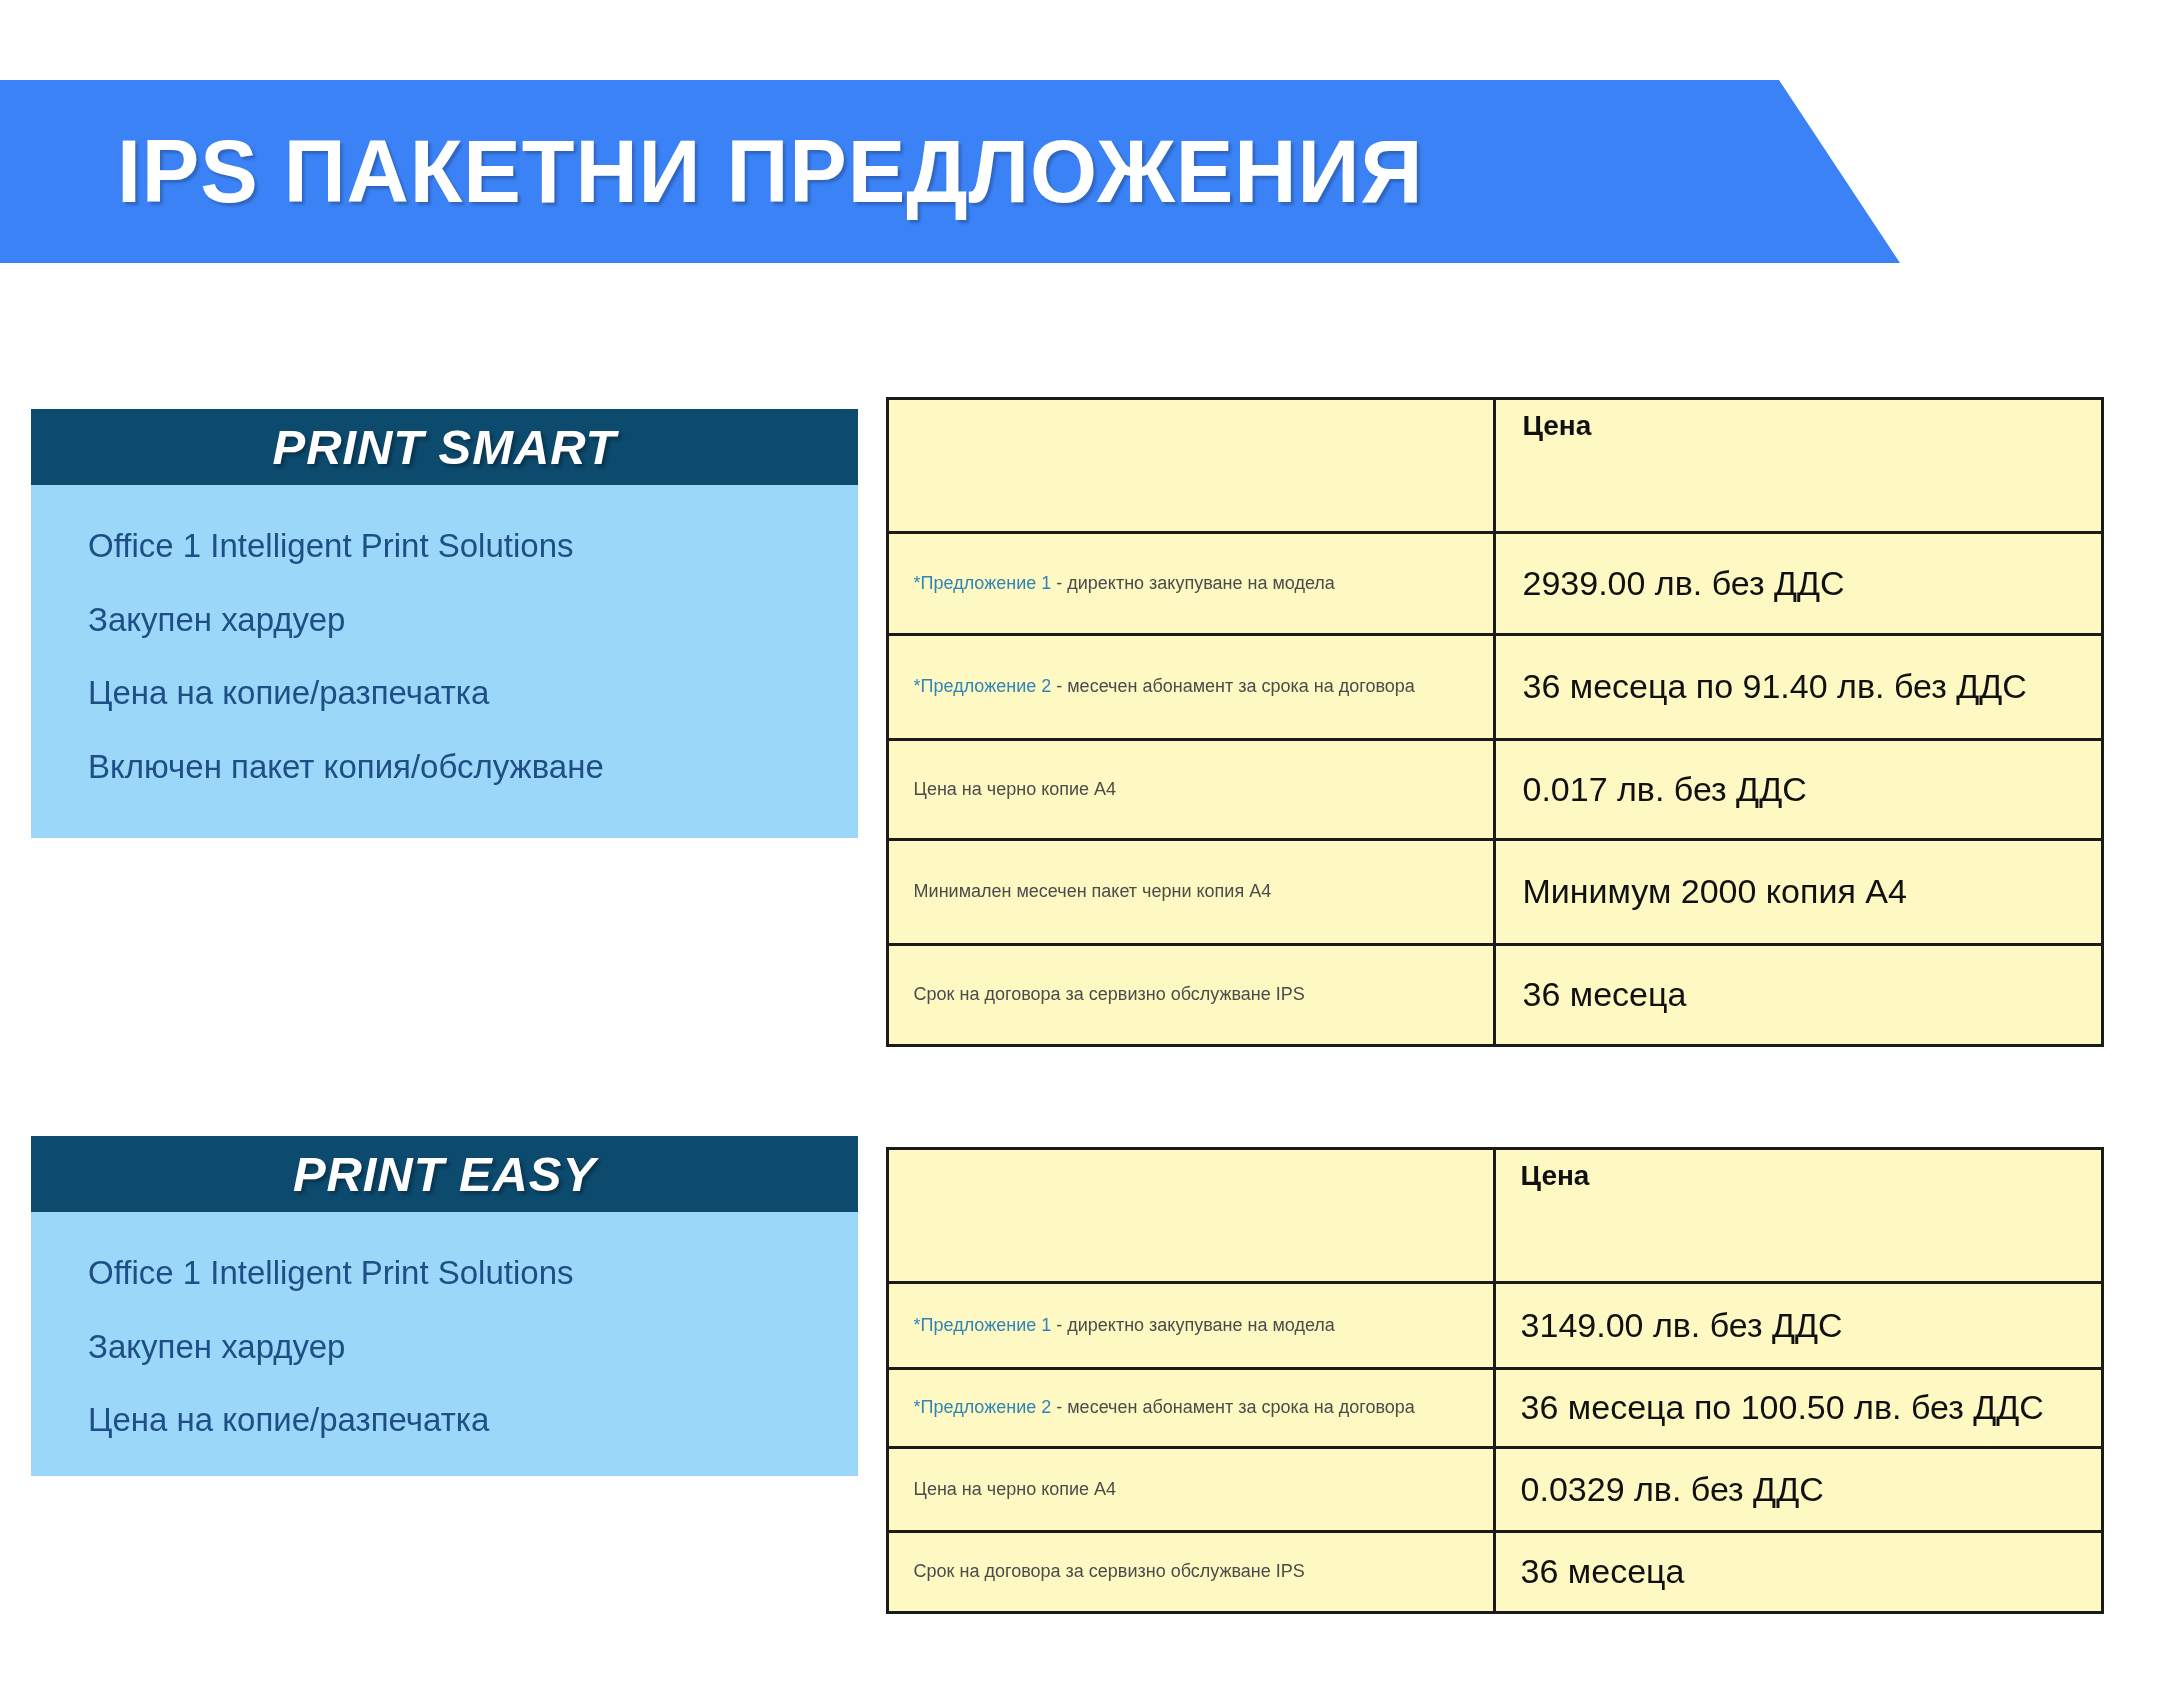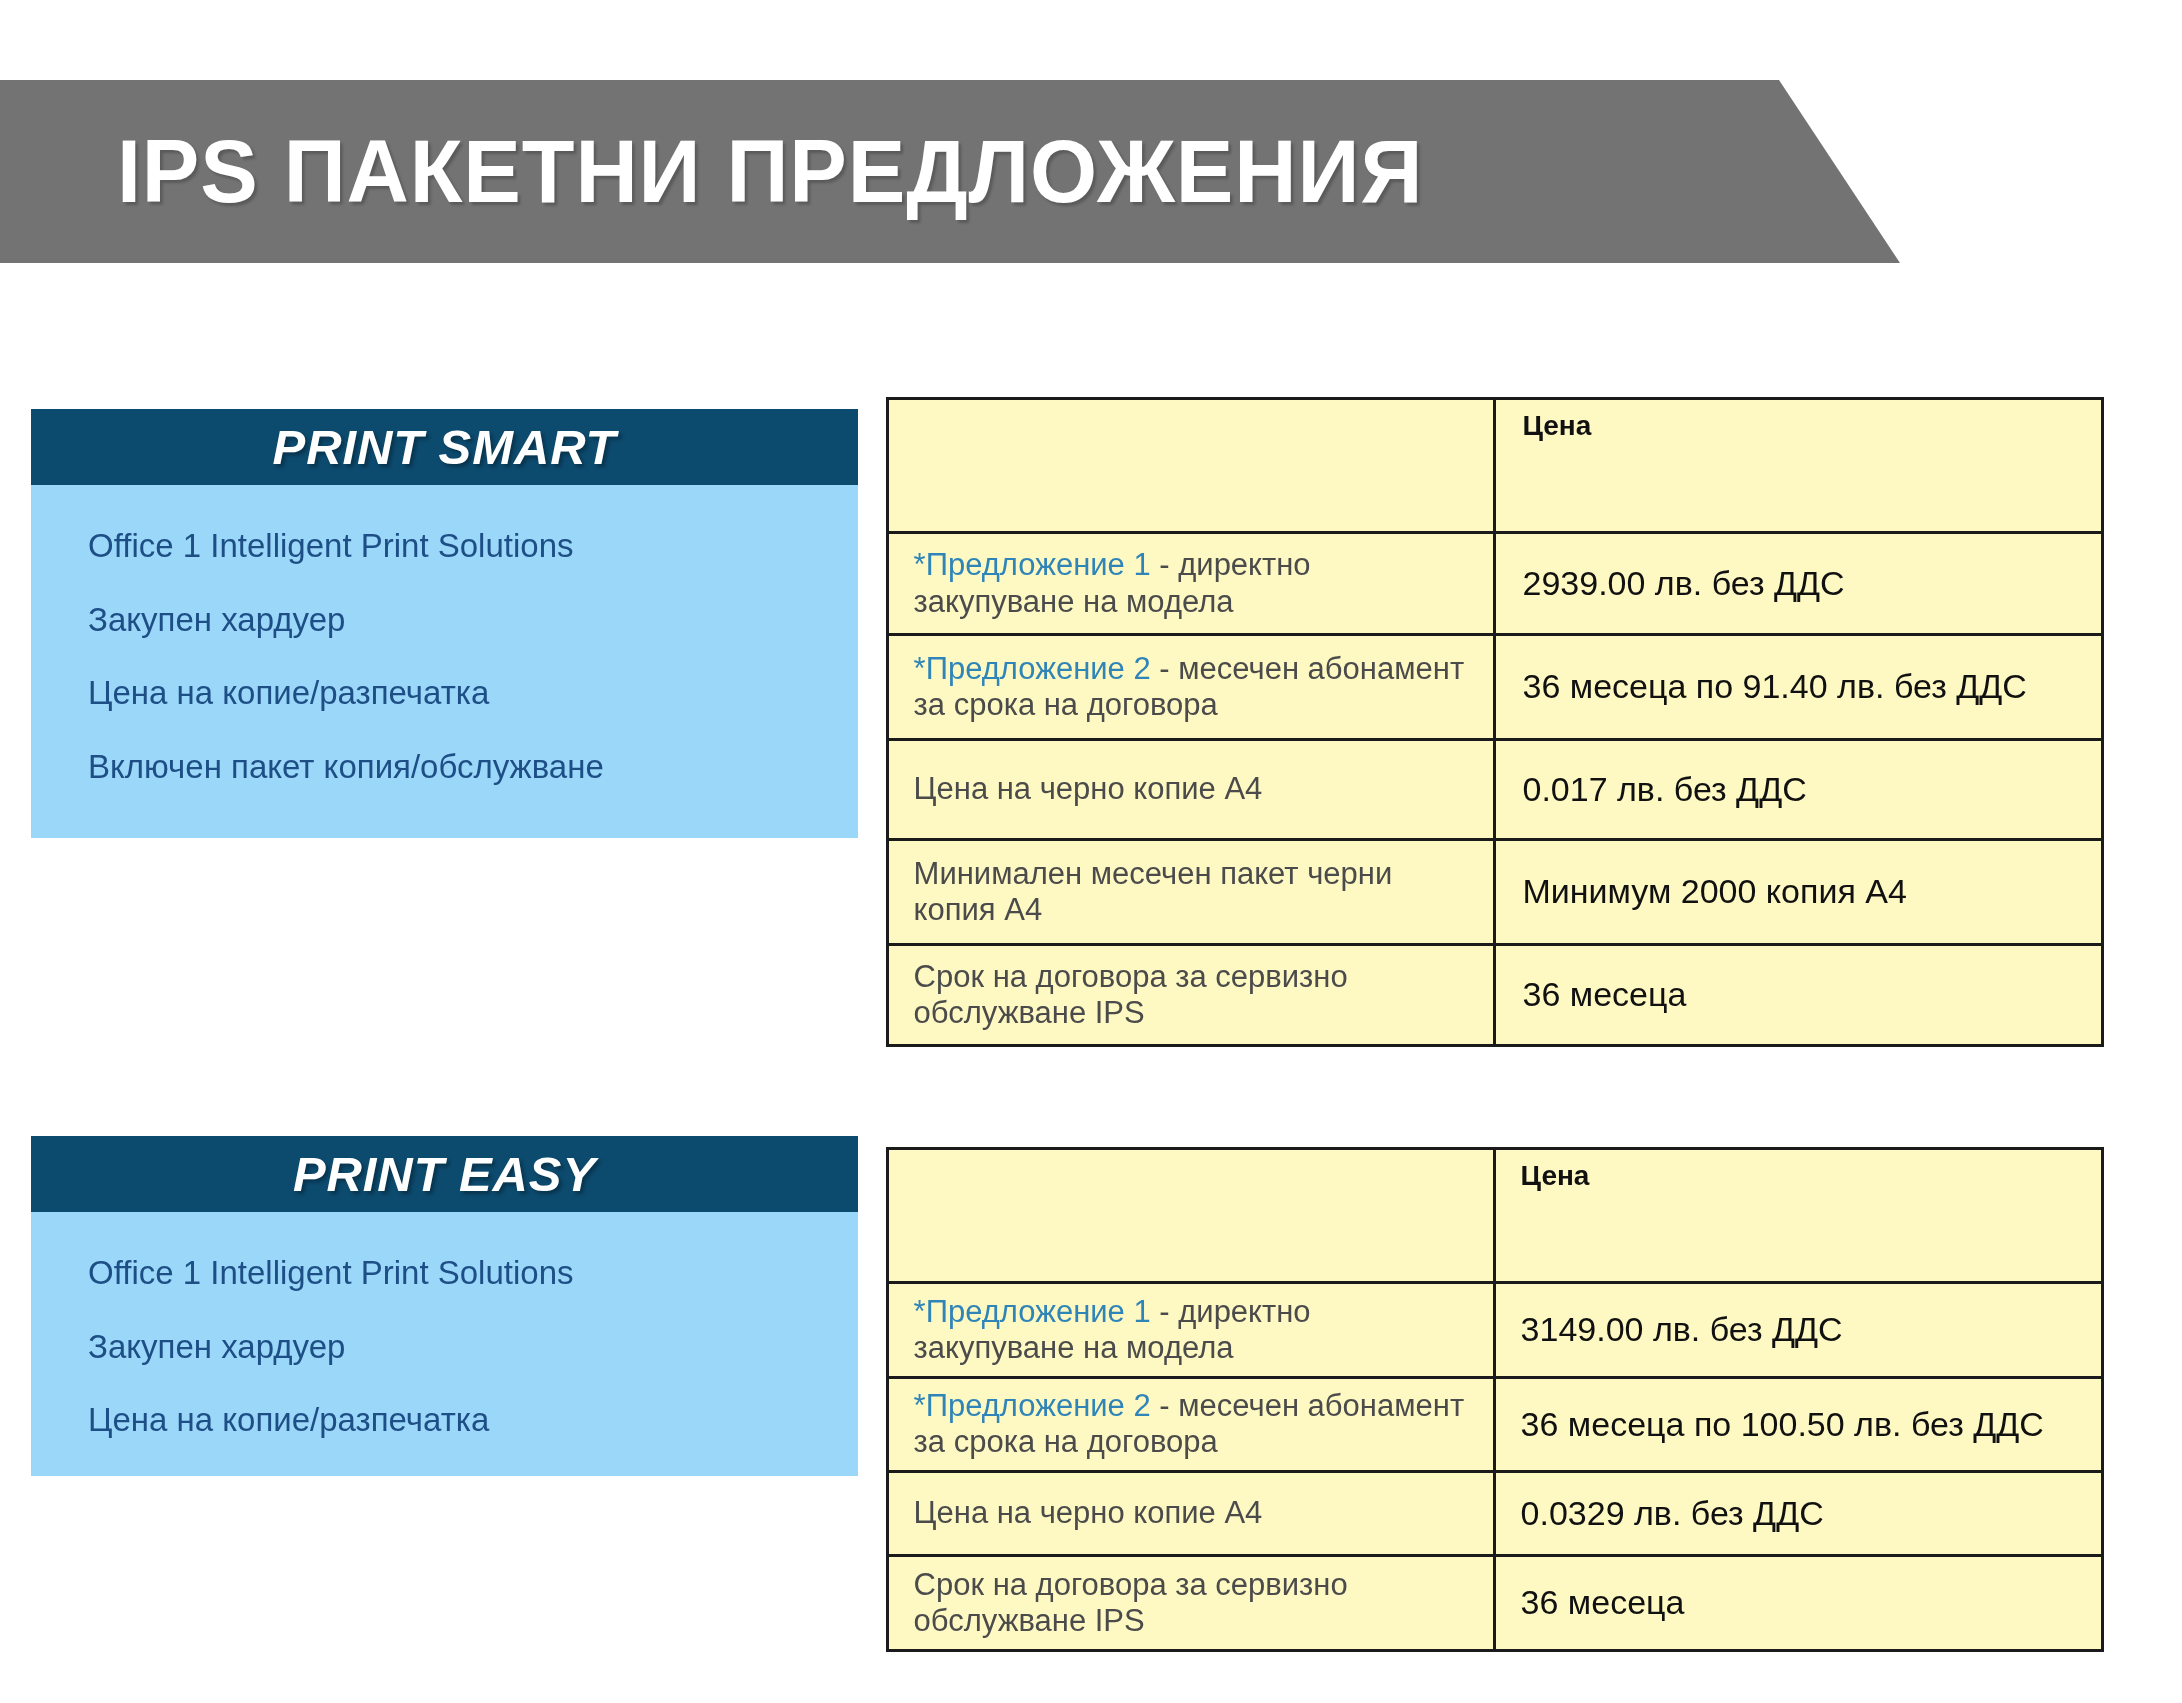--- a/index.html
+++ b/index.html
@@ -16,21 +16,21 @@
     -webkit-font-smoothing: antialiased;
   }
 
   
   .banner {
     position: absolute;
     left: 0;
     top: 80px;
     width: 1902px;
     height: 183px;
-    background: #737373;
+    background: #3b82f6;
     -webkit-clip-path: polygon(0 0, 1779px 0, 1900px 183px, 0 183px);
     clip-path: polygon(0 0, 1779px 0, 1900px 183px, 0 183px);
     display: flex;
     align-items: center;
   }
   .banner-title {
     color: #ffffff;
     font-size: 89px;
     font-weight: 700;
     letter-spacing: 0.9px;
@@ -95,21 +95,21 @@
   .spec-table col.c-price { width: 608px; }
 
   .spec-table td {
     border: 3.8px solid #1b1b1b;
     vertical-align: middle;
     padding: 0;
   }
   .cell-label {
     padding: 9.5px 17px 9.5px 24.6px;
     color: #4b4b4b;
-    font-size: 31px;
+    font-size: 18px;
     line-height: 1.17;
   }
   .cell-label .hl { color: #2f84b8; }
   .cell-price {
     padding: 9.5px 13.2px 9.5px 26.5px;
     color: #111111;
     font-size: 34px;
     line-height: 1.15;
   }
   .head-price {

